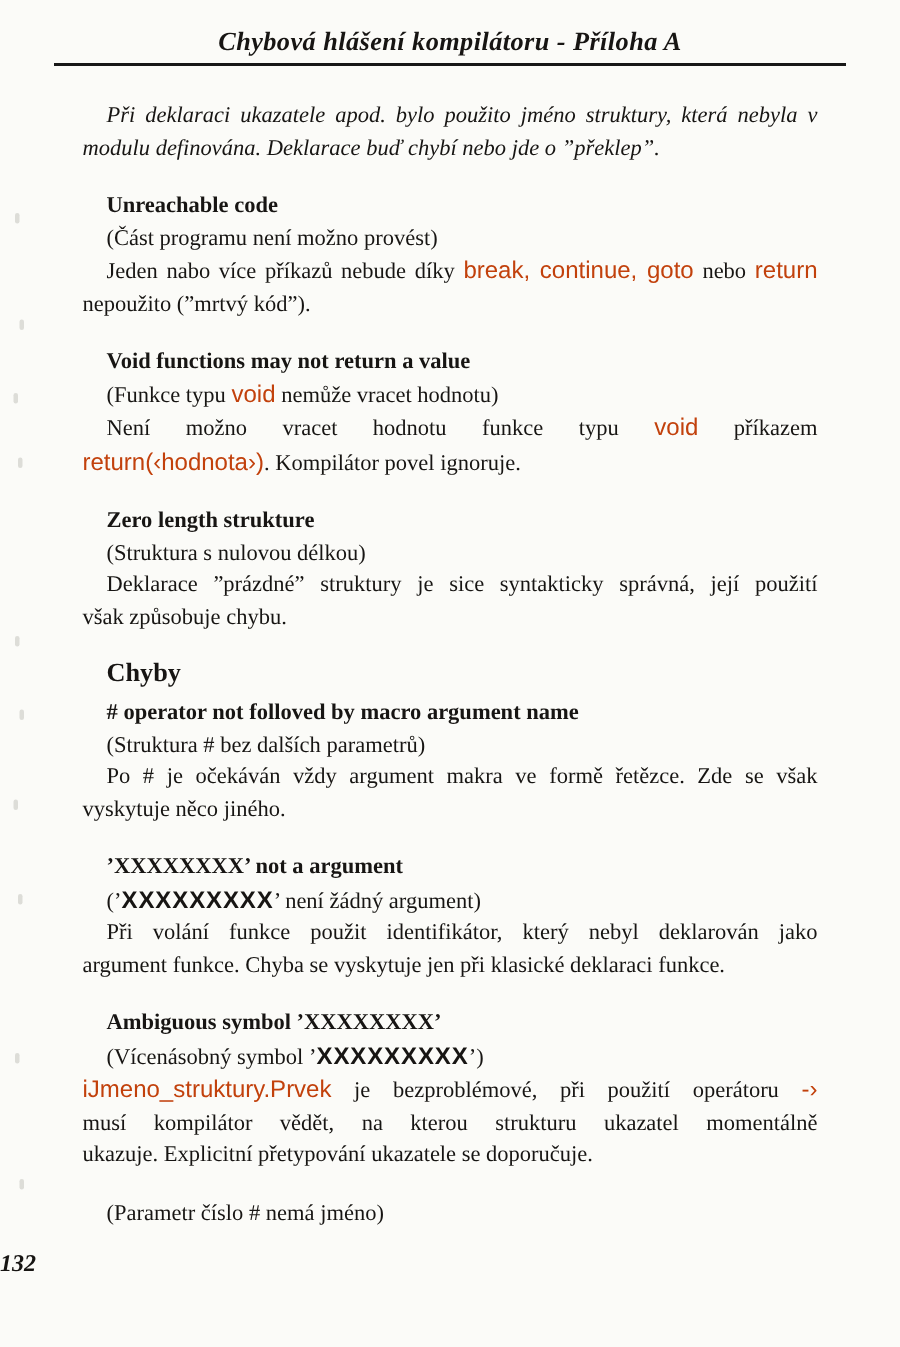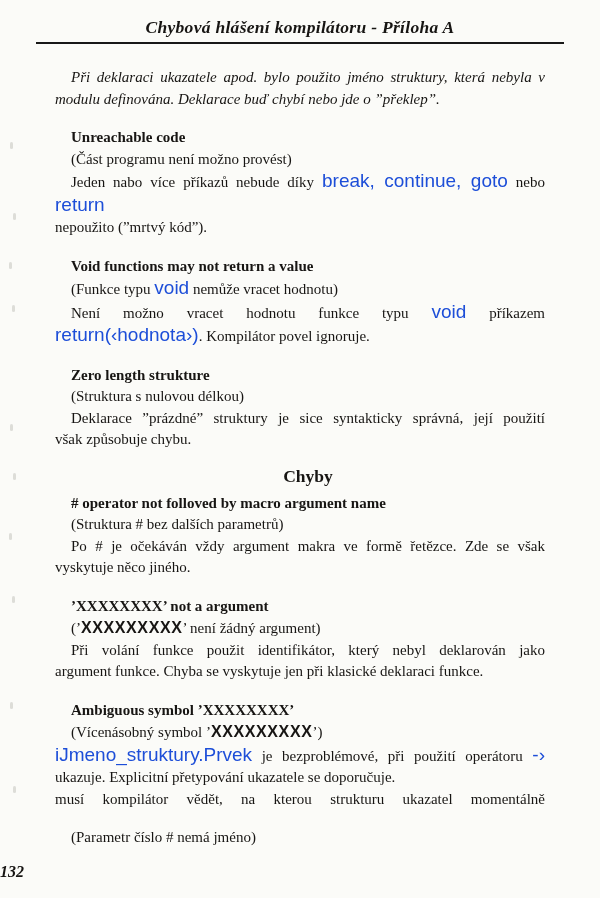--- a/index.html
+++ b/index.html
@@ -44,29 +44,29 @@
   .intro { margin-top: 23px; font-style: italic; }
   .sec { margin-top: 17px; }
   .sec.tight { margin-top: 5px; }
 
   .h { font-weight: bold; padding-left: 16px; }
   .big {
     font-size: 17.5px;
     font-weight: bold;
     line-height: 24px;
   }
-  .sec.chyby { margin-top: 13px; text-align: center; }
+  .sec.chyby { margin-top: 13px; }
   .pad { padding-left: 16px; }
   .ind { text-indent: 16px; }
   .just { text-align: justify; text-align-last: justify; }
 
   .f-sans {
     font-family: "Liberation Sans", sans-serif;
-    font-size: 19px;
-    color: #1d4ed8;
+    font-size: 16px;
+    color: #c2410c;
   }
   .f-sansx {
     font-family: "Liberation Sans", sans-serif;
     font-size: 16px;
     letter-spacing: .6px;
     font-weight: bold;
   }
 
   .footer {
     margin-top: 14px;
@@ -138,22 +138,22 @@
       <p class="line h">’XXXXXXXX’ not a argument</p>
       <p class="line pad"><span>(’</span><span class="f-sansx">XXXXXXXXX</span><span>’ není žádný argument)</span></p>
       <p class="line ind just"><span>Při volání funkce použit identifikátor, který nebyl deklarován jako</span></p>
       <p class="line"><span>argument funkce.  Chyba se vyskytuje jen při klasické deklaraci funkce.</span></p>
     </div>
 
     <div class="sec">
       <p class="line h">Ambiguous symbol ’XXXXXXXX’</p>
       <p class="line pad"><span>(Vícenásobný symbol ’</span><span class="f-sansx">XXXXXXXXX</span><span>’)</span></p>
       <p class="line just"><span class="f-sans">iJmeno_struktury.Prvek</span><span> je bezproblémové, při použití operátoru </span><span class="f-sans">-›</span></p>
+      <p class="line just"><span>musí kompilátor vědět, na kterou strukturu ukazatel momentálně</span></p>
       <p class="line"><span>ukazuje.  Explicitní přetypování ukazatele se doporučuje.</span></p>
-      <p class="line just"><span>musí kompilátor vědět, na kterou strukturu ukazatel momentálně</span></p>
     </div>
 
     <div class="sec">
       <p class="line pad"><span>(Parametr číslo # nemá jméno)</span></p>
     </div>
 
   </div>
 
   <div class="footer">
     <span>132</span>

